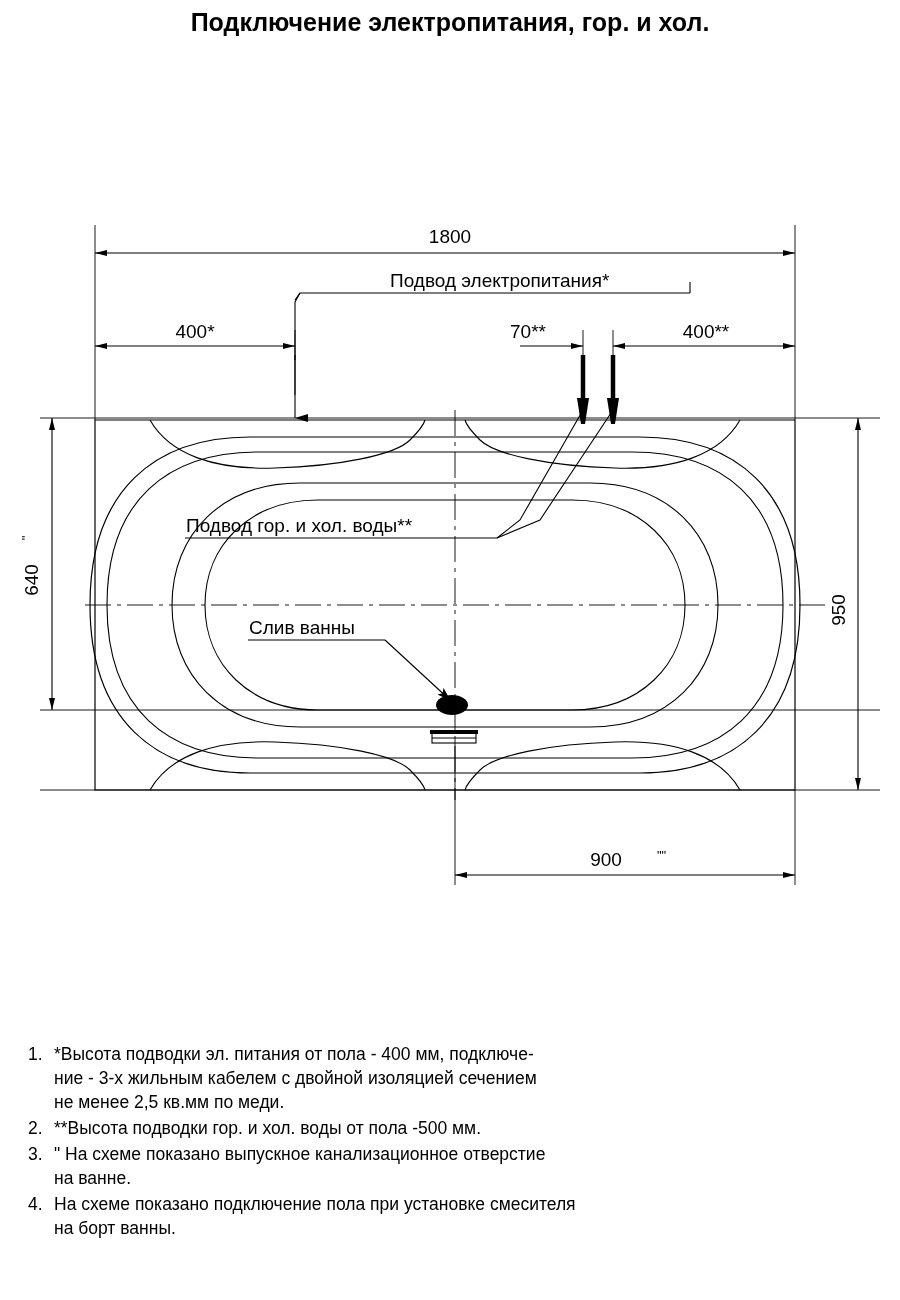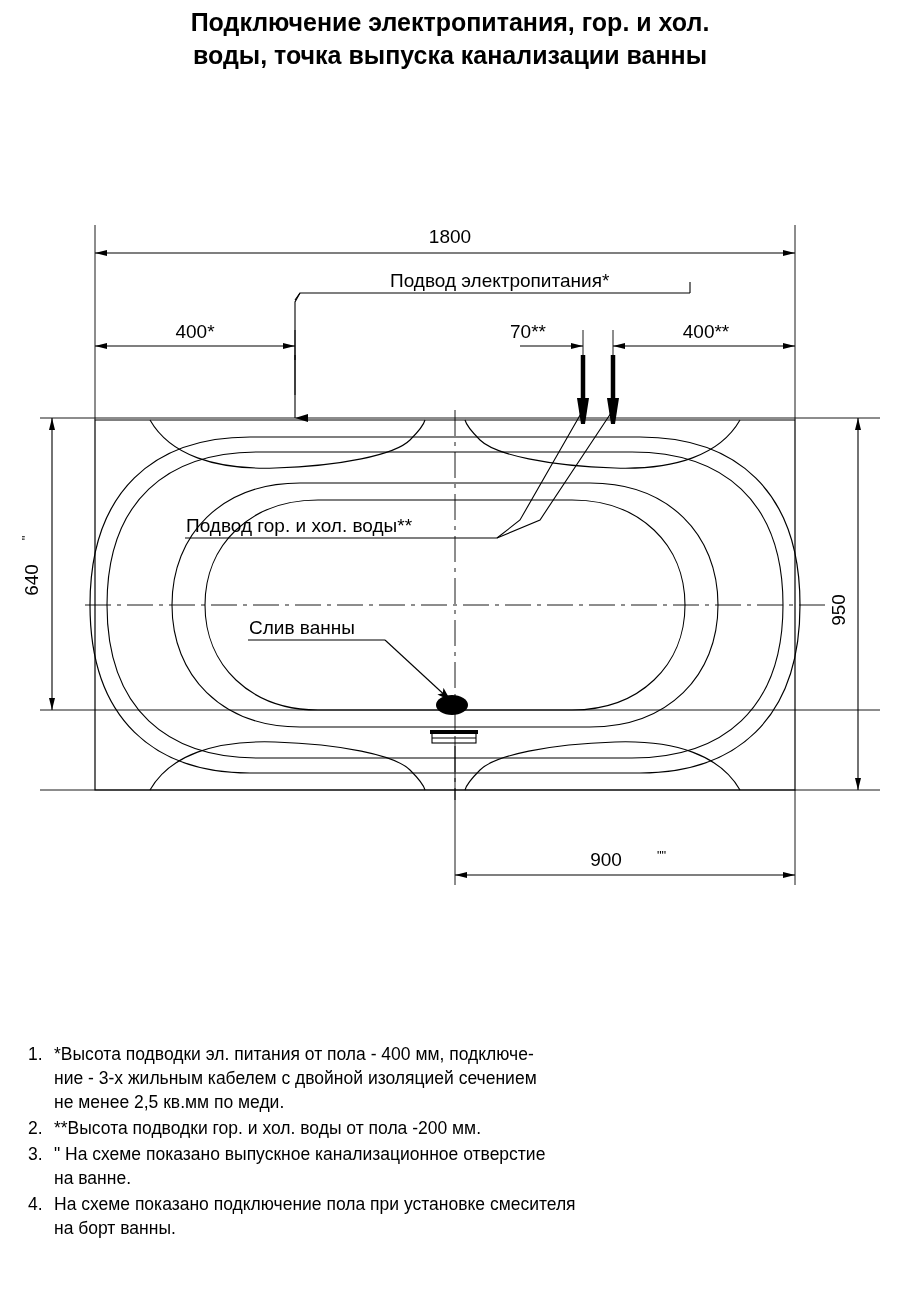--- a/index.html
+++ b/index.html
@@ -65,21 +65,20 @@
     white-space: pre-line;
   }
 </style>
 </head>
 <body>
 
 <div id="page">
 
   <div class="title">
     <span class="title-line">Подключение электропитания, гор. и хол.</span>
-    <span class="title-line">воды, точка выпуска канализации ванны</span>
   </div>
 
   <svg class="drawing" width="900" height="1000" viewBox="0 0 900 1000">
     <defs>
       <marker id="arrL" markerWidth="12" markerHeight="8" refX="0" refY="4" orient="auto" markerUnits="userSpaceOnUse">
         <path d="M0,4 L12,1 L12,7 Z" fill="#000"></path>
       </marker>
       <marker id="arrR" markerWidth="12" markerHeight="8" refX="12" refY="4" orient="auto" markerUnits="userSpaceOnUse">
         <path d="M12,4 L0,1 L0,7 Z" fill="#000"></path>
       </marker>
@@ -200,21 +199,21 @@
 
   <div class="notes">
     <div class="note">
       <span class="num">1.</span>
       <span class="txt">*Высота подводки эл. питания от пола - 400 мм, подключе-
 ние - 3-х жильным кабелем с двойной изоляцией сечением
 не менее 2,5 кв.мм по меди.</span>
     </div>
     <div class="note">
       <span class="num">2.</span>
-      <span class="txt">**Высота подводки гор. и хол. воды от пола -200 мм.</span>
+      <span class="txt">**Высота подводки гор. и хол. воды от пола -500 мм.</span>
     </div>
     <div class="note">
       <span class="num">3.</span>
       <span class="txt">" На схеме показано выпускное канализационное отверстие
 на ванне.</span>
     </div>
     <div class="note">
       <span class="num">4.</span>
       <span class="txt">На схеме показано подключение пола при установке смесителя
 на борт ванны.</span>

